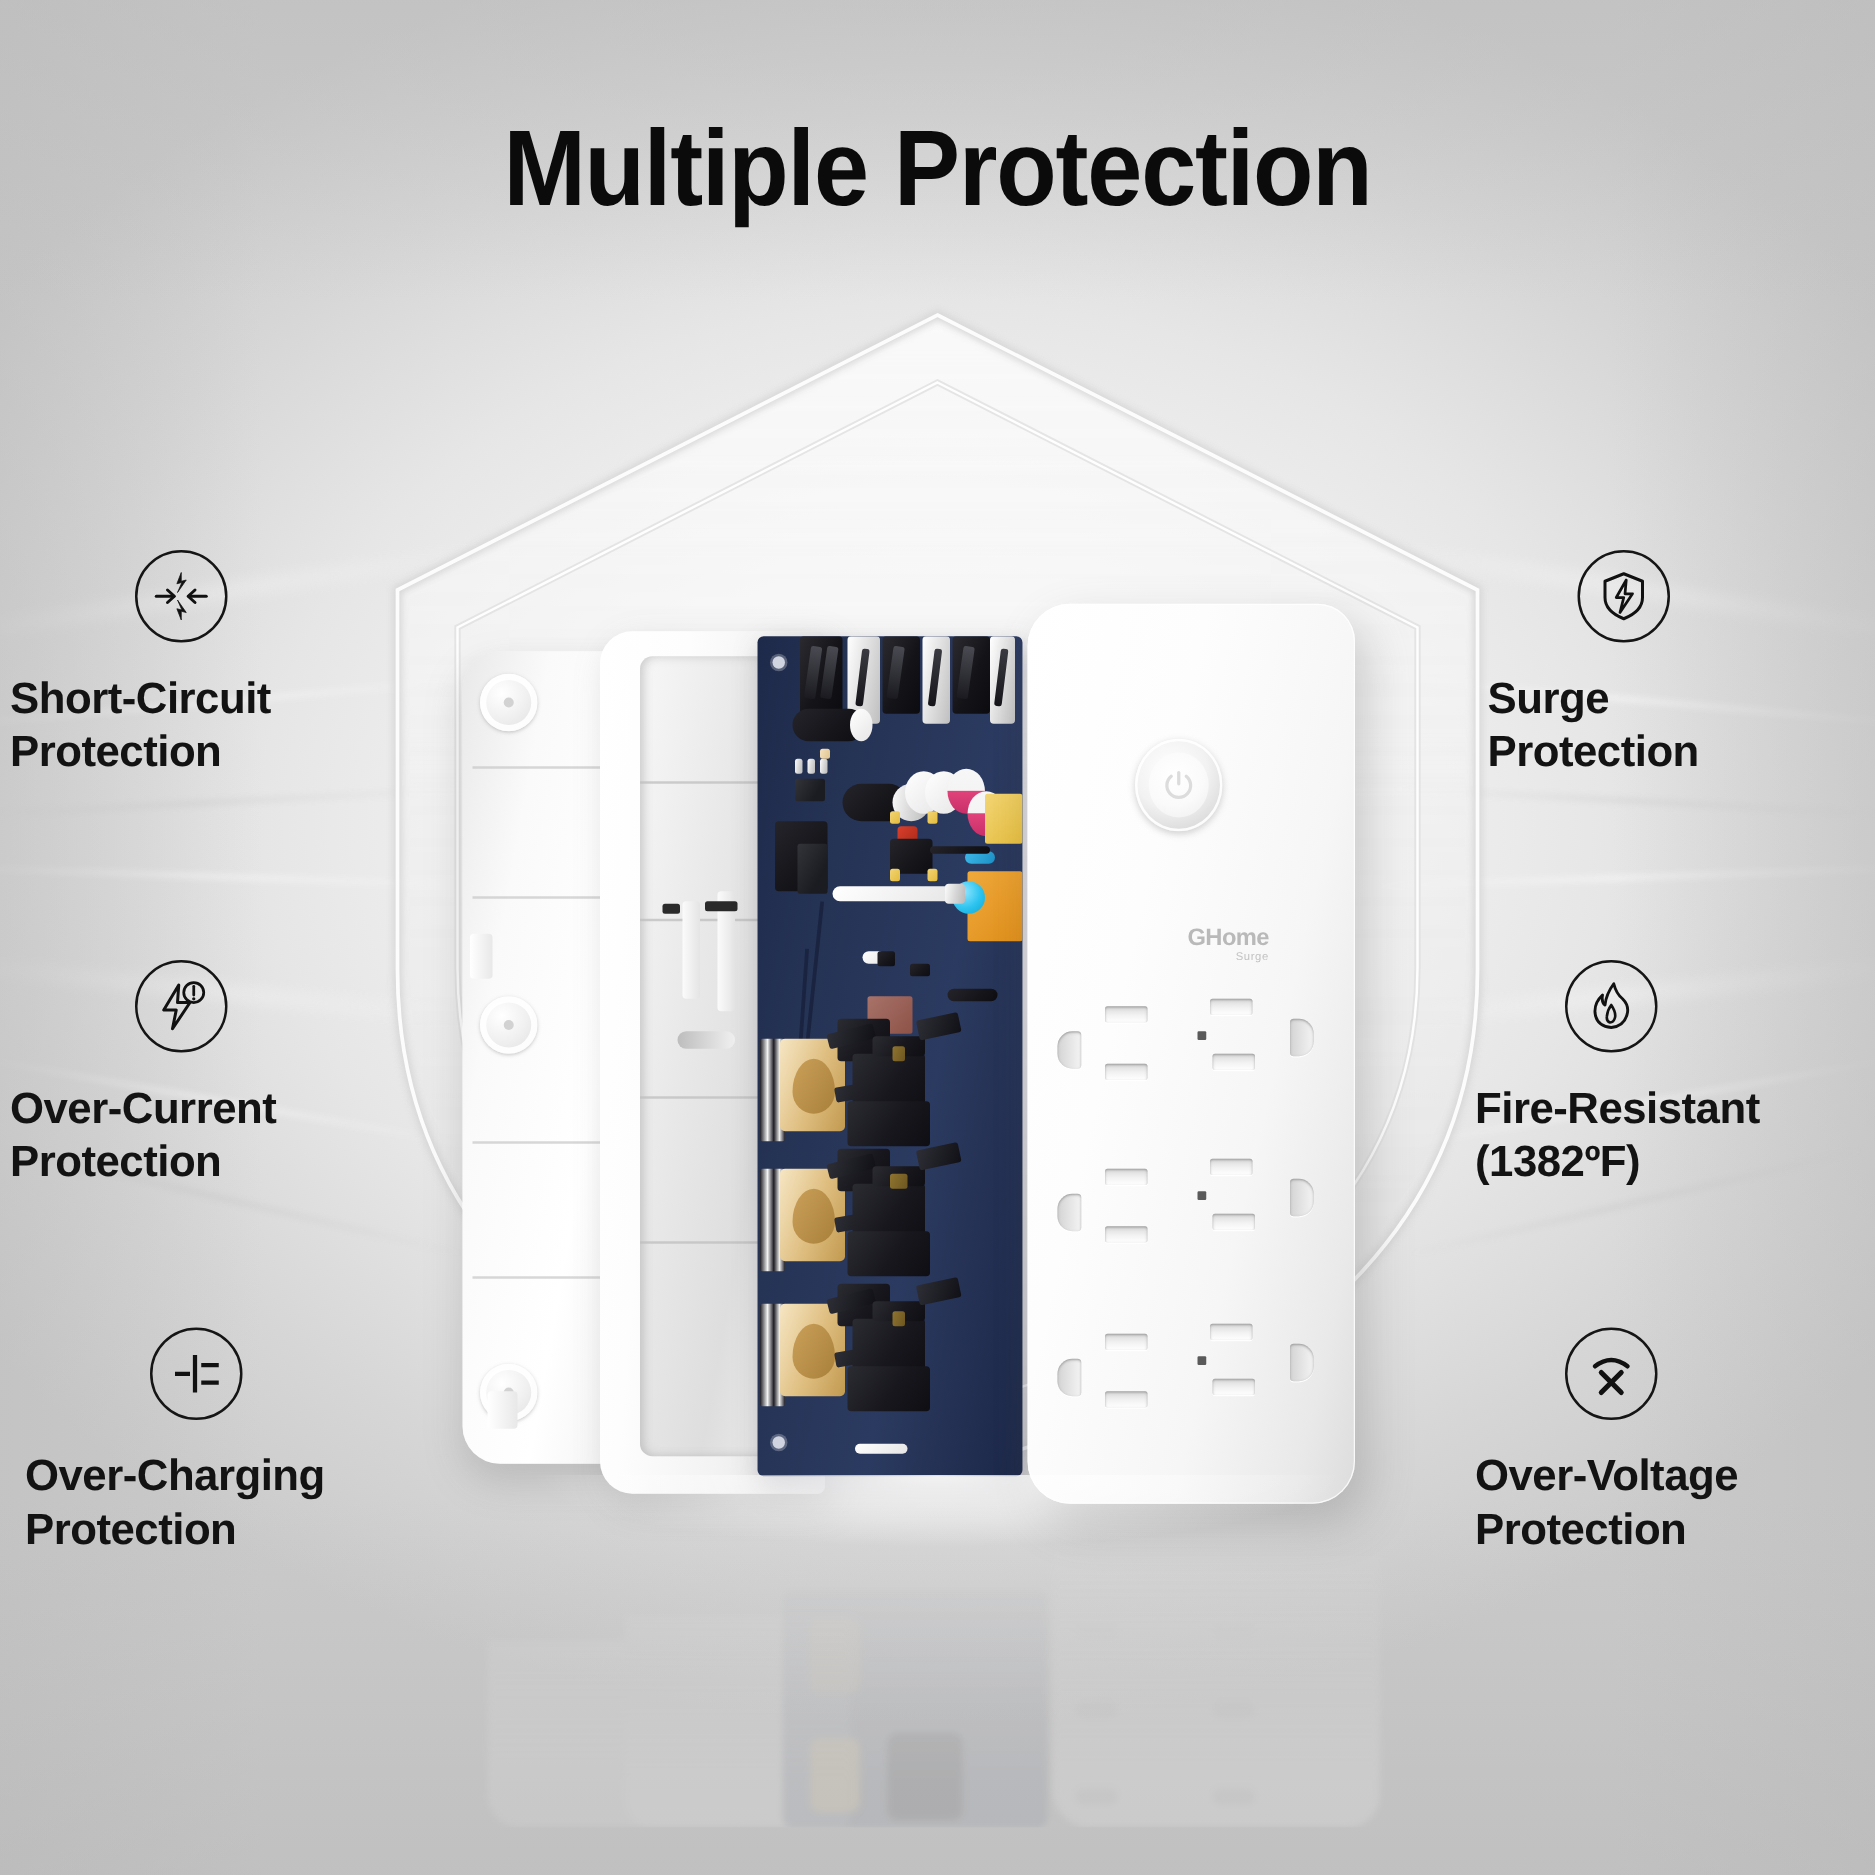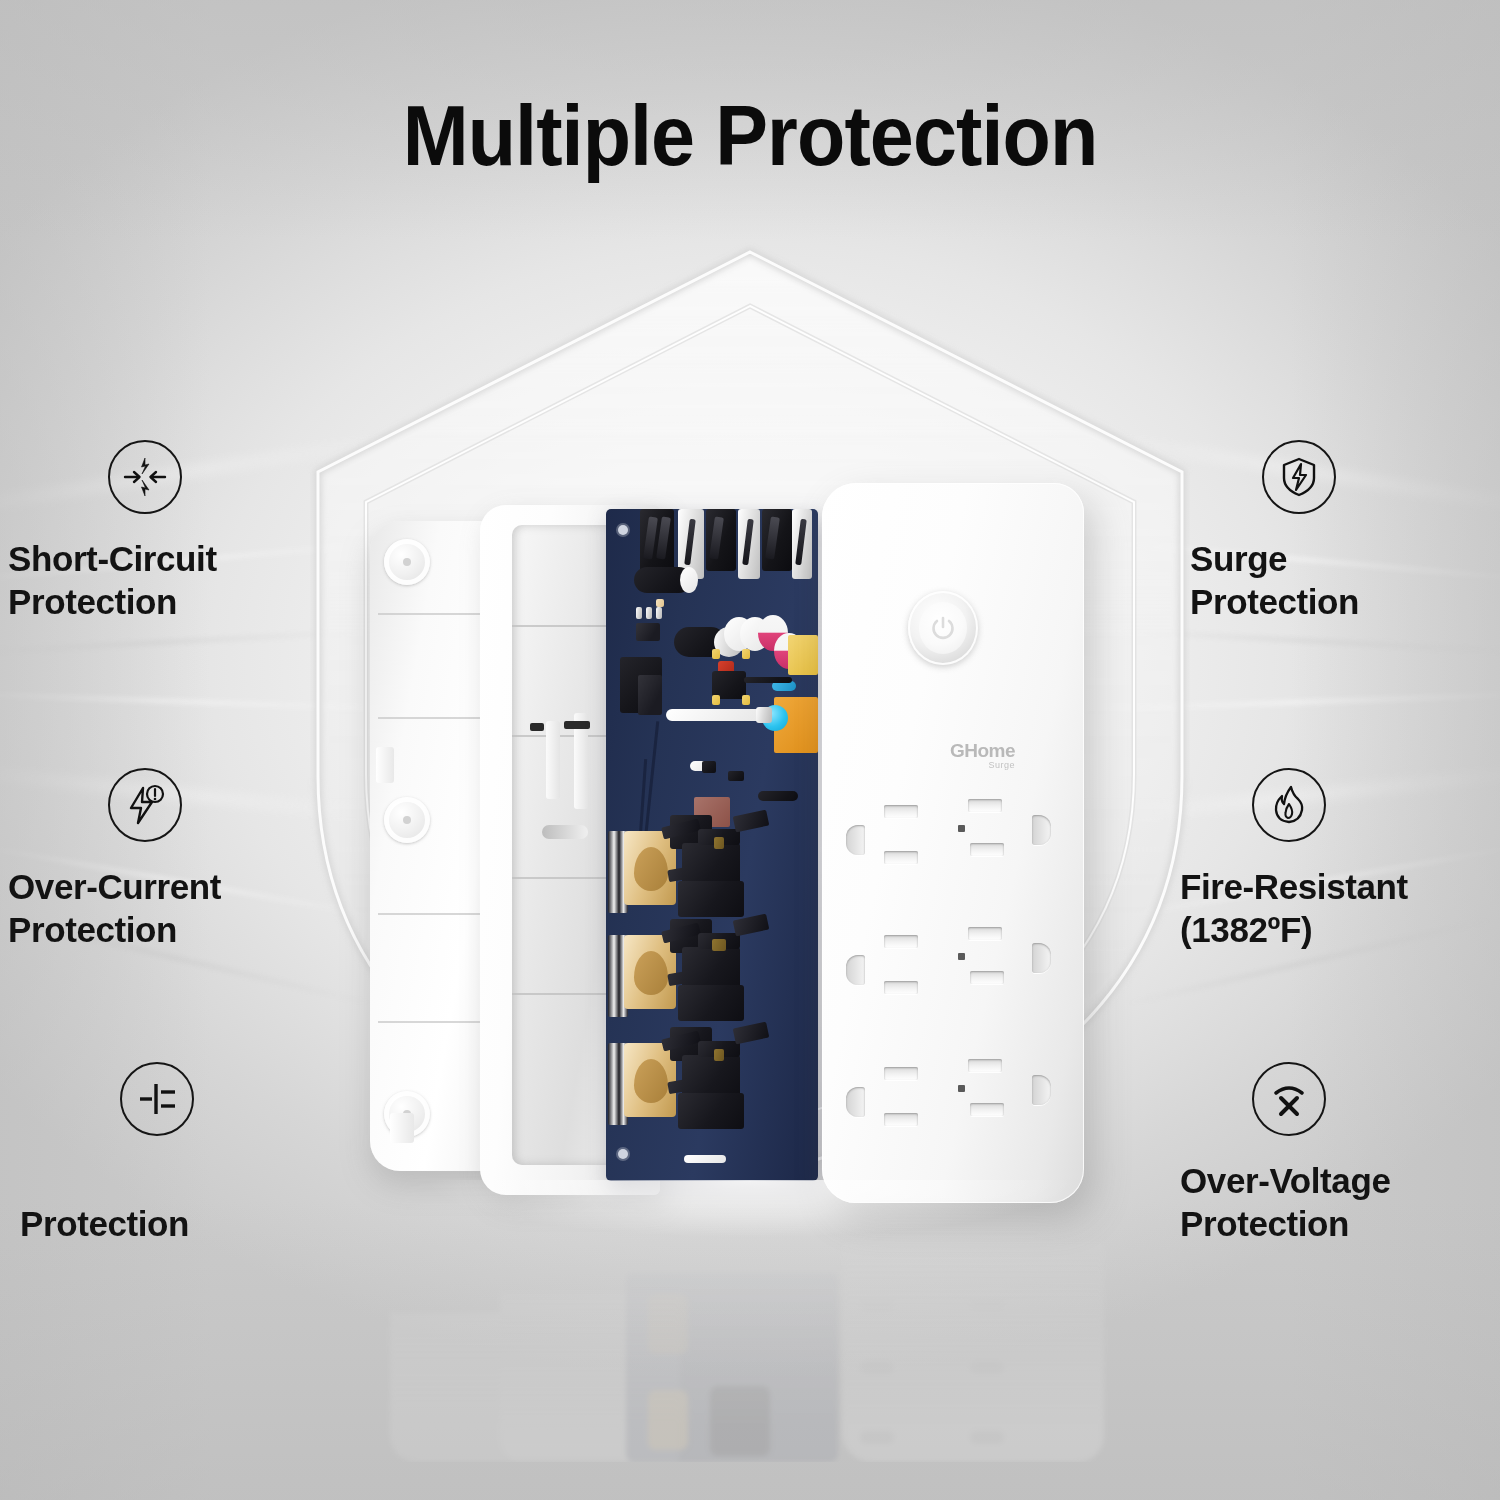--- a/index.html
+++ b/index.html
@@ -682,21 +682,21 @@
       <svg width="46" height="46" viewBox="0 0 46 46">
         <g stroke="#111" stroke-width="3.4" stroke-linecap="butt">
           <line x1="6" y1="23" x2="18" y2="23"></line>
           <line x1="22" y1="8" x2="22" y2="38"></line>
           <line x1="27" y1="16" x2="41" y2="16"></line>
           <line x1="27" y1="30" x2="41" y2="30"></line>
         </g>
       </svg>
     </div>
     <div class="feat-label">
-      <br>
+      <span>Over-Charging</span><br>
       <span>Protection</span>
     </div>
   </div>
 
   <div class="feature right" id="feat-surge">
     <div class="feat-icon">
       <svg width="46" height="46" viewBox="0 0 46 46">
         <path d="M23 5 L38 11 L38 24 Q38 35 23 41 Q8 35 8 24 L8 11 Z" fill="none" stroke="#111" stroke-width="2.4" stroke-linejoin="round"></path>
         <path d="M25 10 L17 24 L23 24 L20 36 L30 21 L24 21 Z" fill="none" stroke="#111" stroke-width="2.2" stroke-linejoin="round"></path>
       </svg>

